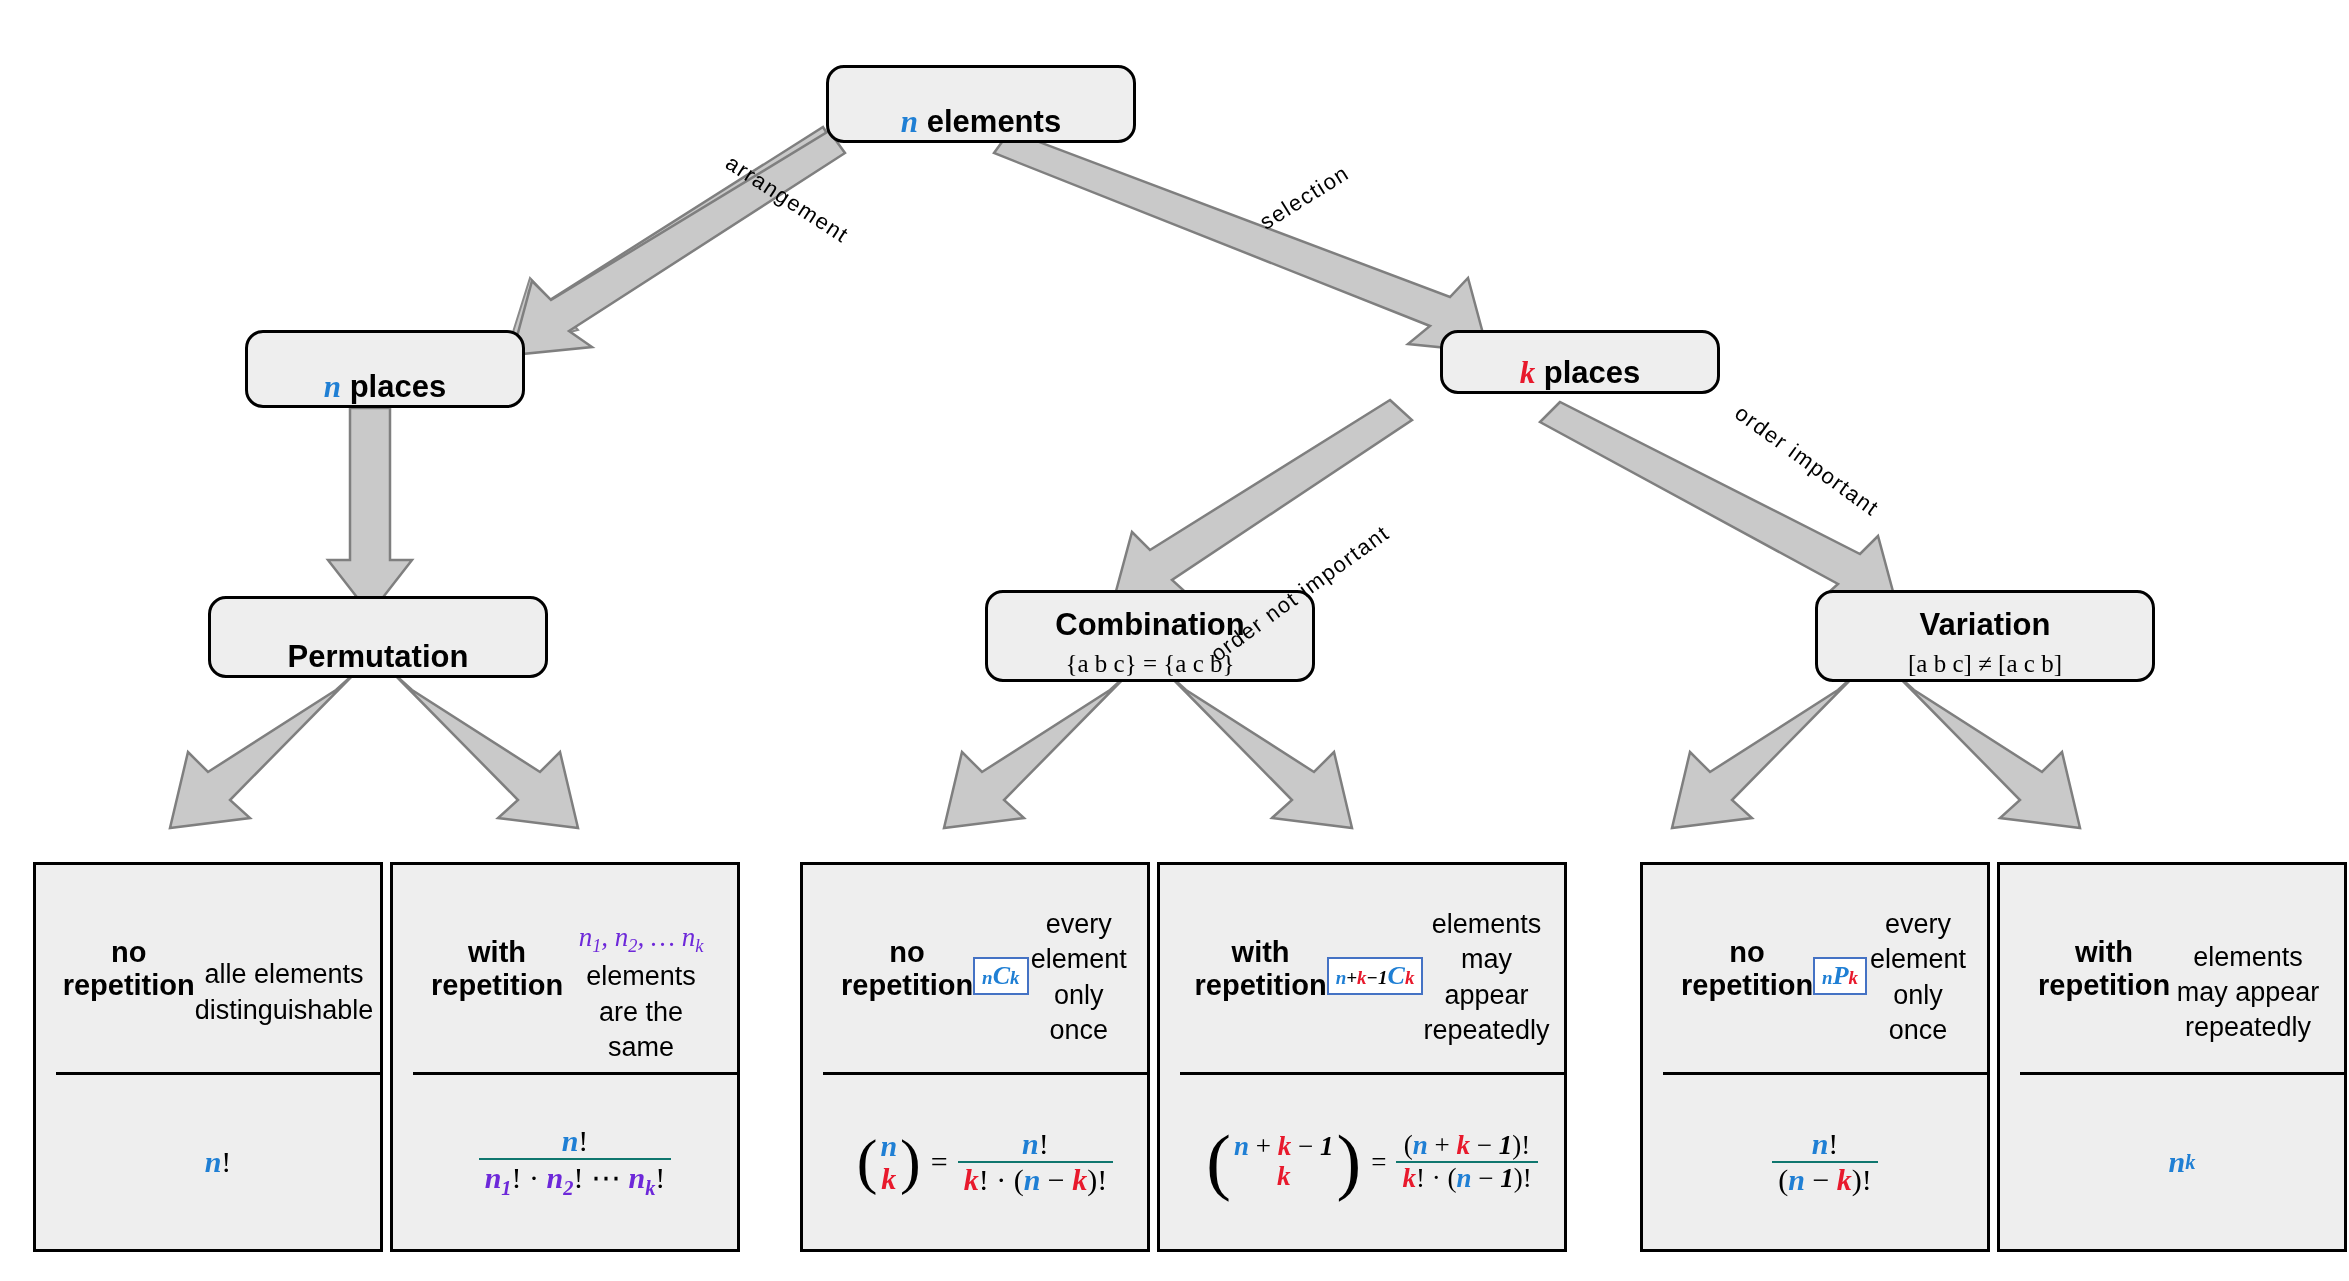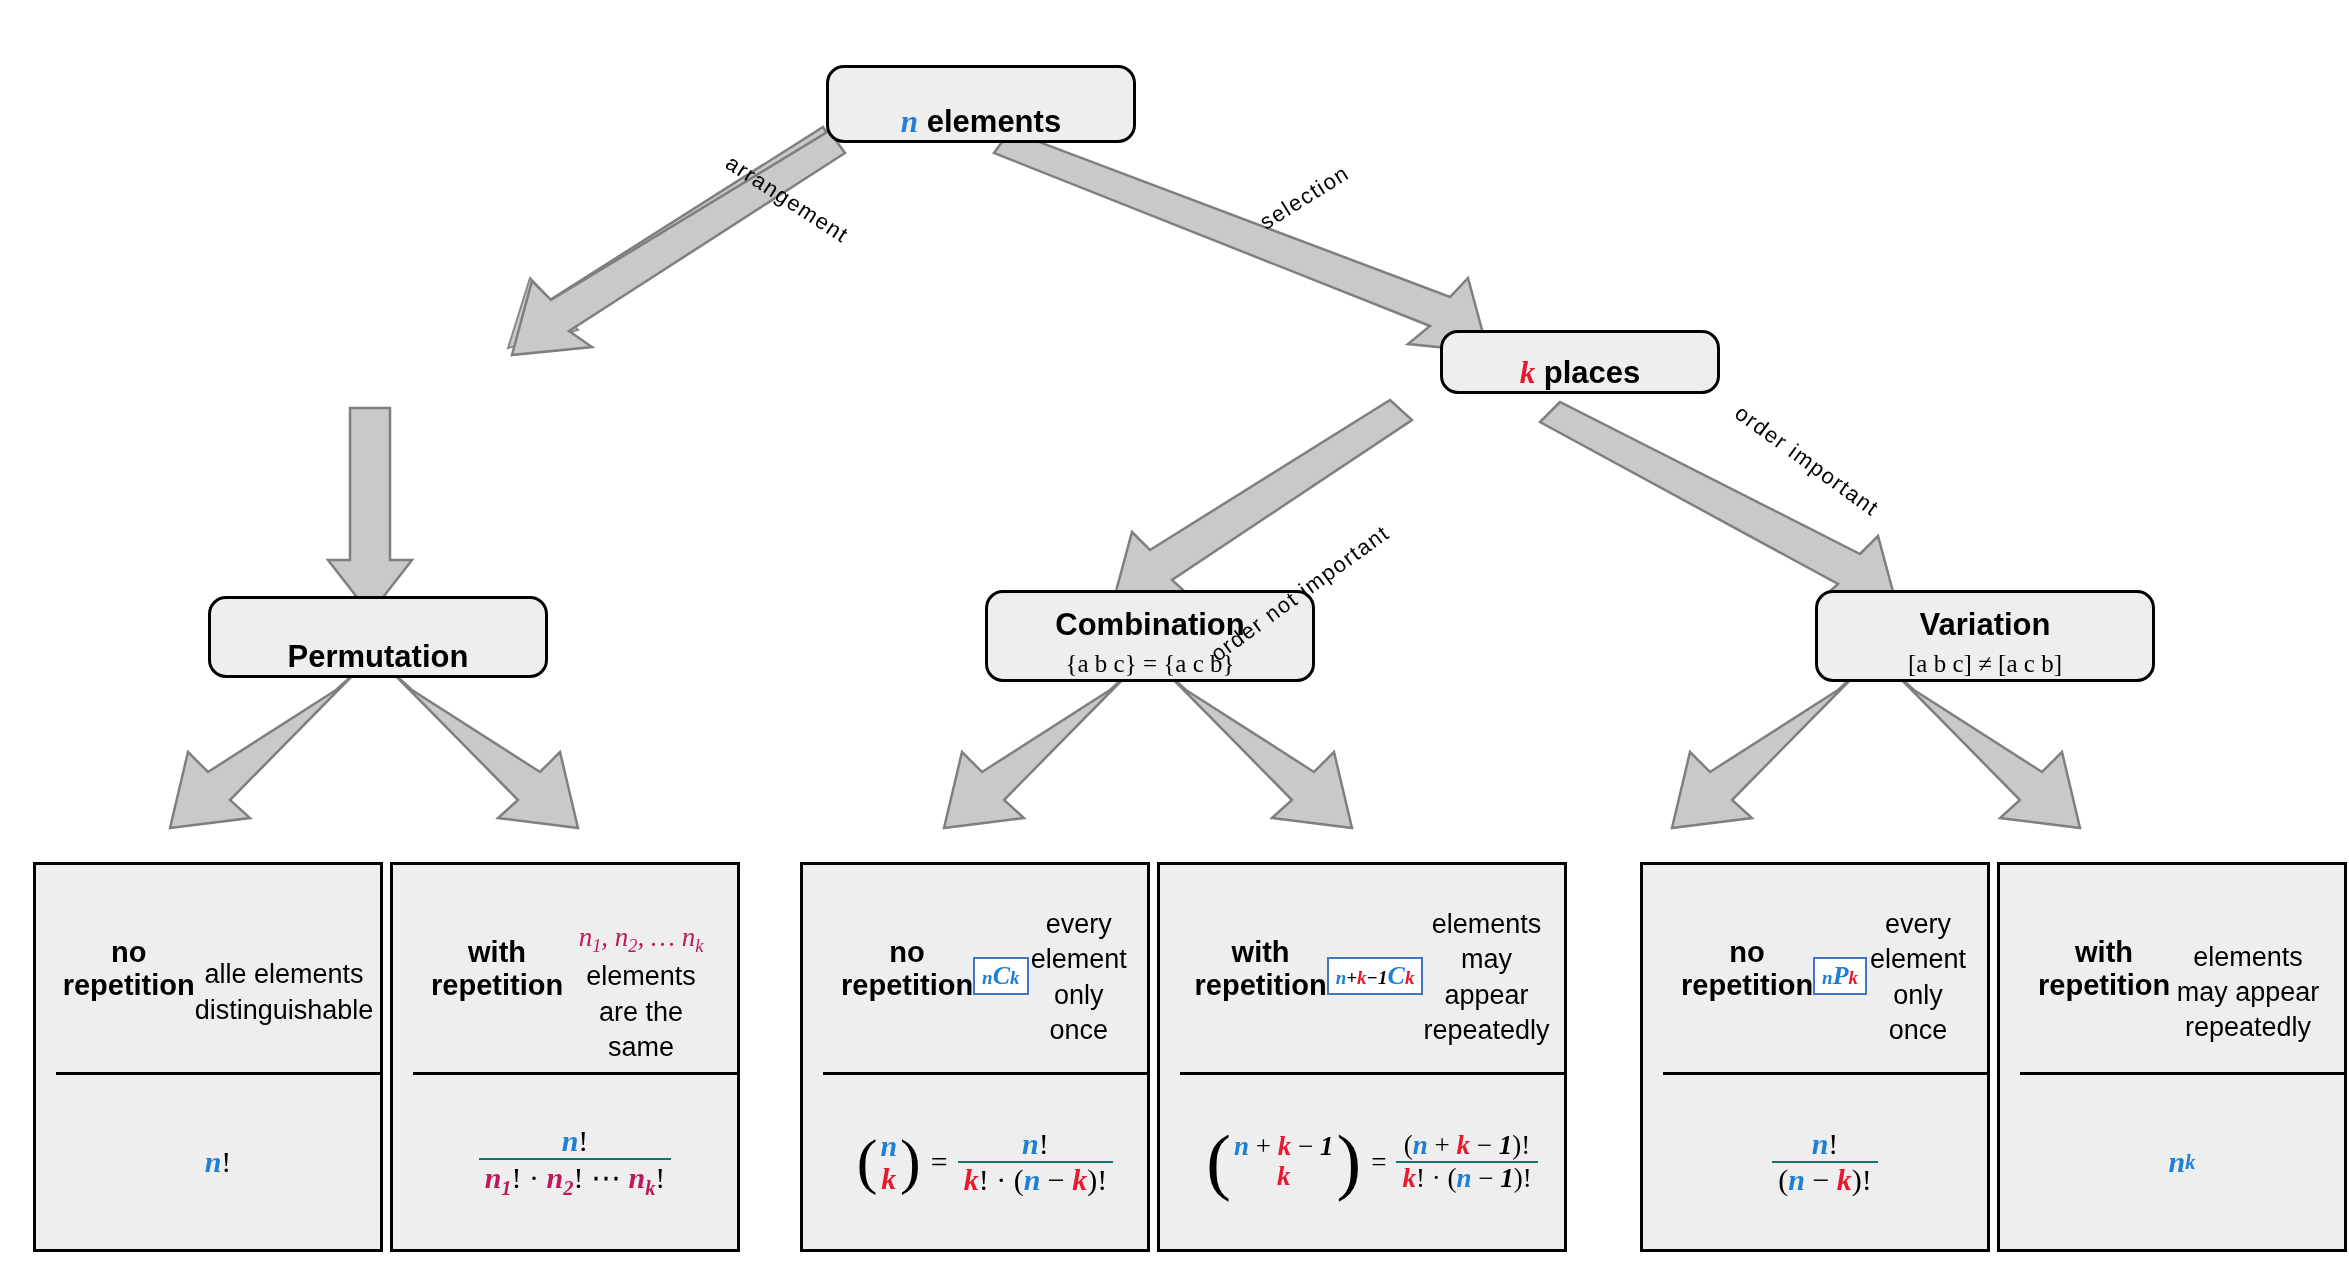--- a/index.html
+++ b/index.html
@@ -47,21 +47,21 @@
     white-space: nowrap;
   }
   .node .sub {
     font-size: 25px;
     line-height: 1.2;
     margin-top: 6px;
     white-space: nowrap;
   }
   .blue { color: #1f7fd4; }
   .red  { color: #e8192c; }
-  .green{ color: #be185d; }
+  .green{ color: #6d28d9; }
   .mi { font-family: "Liberation Serif", serif; font-style: italic; font-weight: bold; }
   .mser { font-family: "Liberation Serif", serif; }
   .edge-label {
     position: absolute;
     font-family: "Liberation Sans", sans-serif;
     font-size: 22px;
     letter-spacing: 1.5px;
     color: #000000;
     white-space: nowrap;
     transform-origin: left top;
@@ -194,20 +194,25 @@
       <polygon points="1894,672 1914,690 2042,772 2062,752 2080,828 2000,818 2020,800"></polygon>
     </g>
   </svg>
 
   <div class="node round" style="left:826px; top:65px; width:310px; height:78px;">
     <div class="title">
       <span class="mi blue">n</span><span> elements</span>
     </div>
   </div>
 
+  <div class="node round" style="left:245px; top:330px; width:280px; height:78px;">
+    <div class="title">
+      <span class="mi blue">n</span><span> places</span>
+    </div>
+  </div>
 
   <div class="node round" style="left:1440px; top:330px; width:280px; height:64px;">
     <div class="title">
       <span class="mi red">k</span><span> places</span>
     </div>
   </div>
 
   <div class="node round" style="left:208px; top:596px; width:340px; height:82px;">
     <div class="title">Permutation</div>
   </div>

